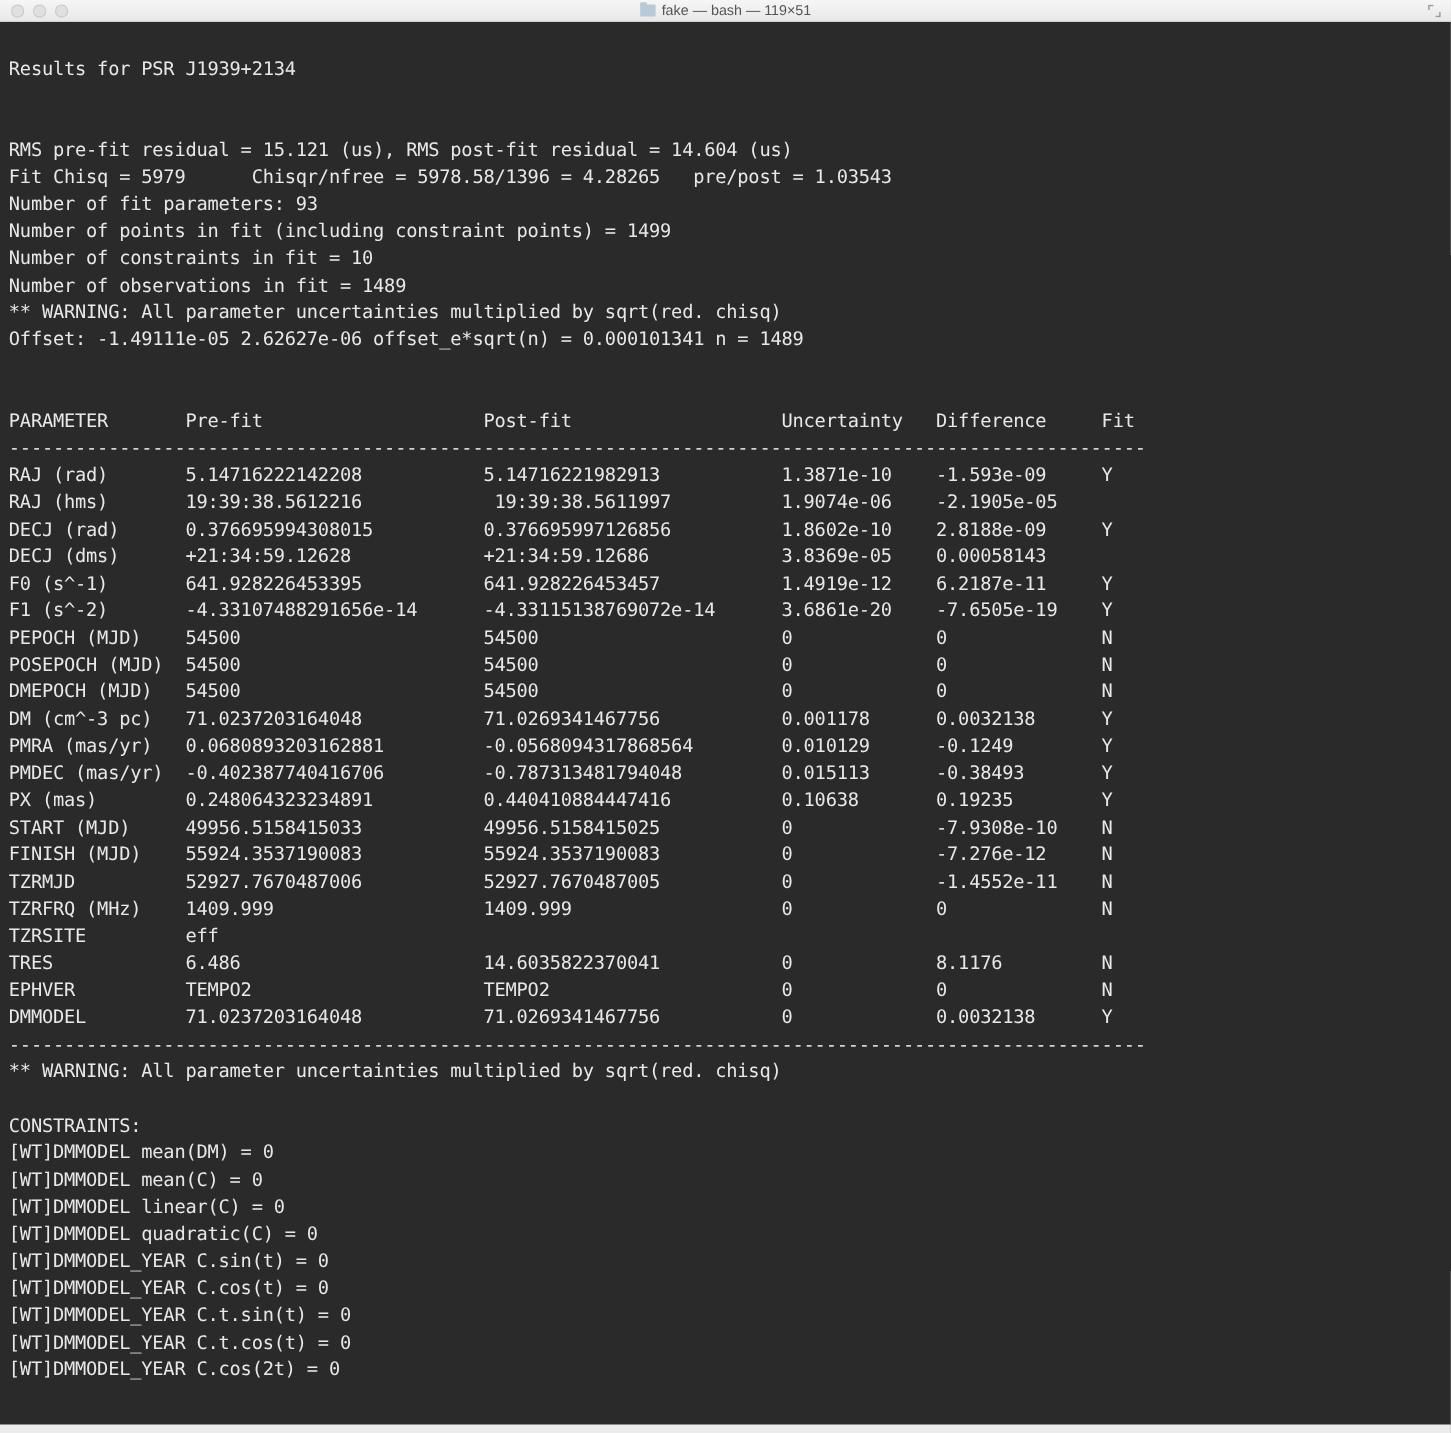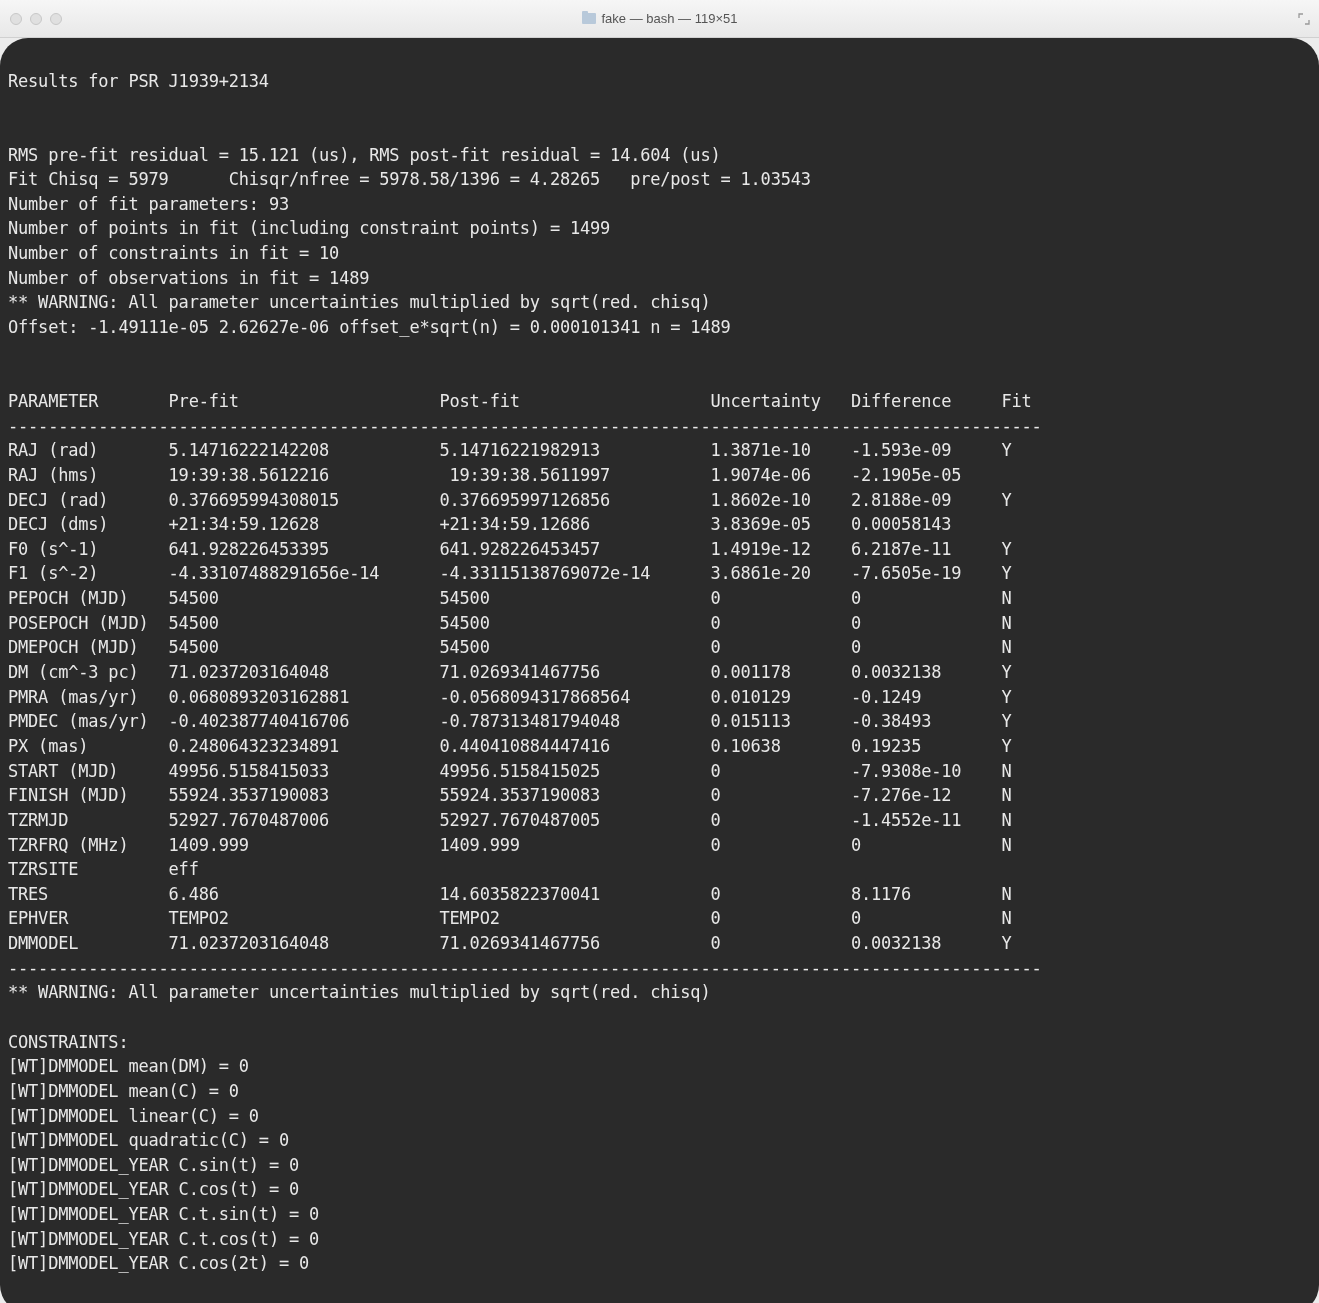--- a/index.html
+++ b/index.html
@@ -4,21 +4,21 @@
 <style>
   * { margin: 0; padding: 0; box-sizing: border-box; }
   body {
     font-family: -apple-system, BlinkMacSystemFont, "Segoe UI", sans-serif;
     background: #ececec;
     width: 1319px;
     height: 1303px;
     overflow: hidden;
   }
   .titlebar {
-    height: 38px;
+    height: 20px;
     background: linear-gradient(to bottom, #f6f6f6, #e8e8e8);
     border-bottom: 1px solid #d0d0d0;
     display: flex;
     align-items: center;
     position: relative;
     font-size: 13px;
     color: #555;
   }
   .traffic-lights {
     display: flex;
@@ -71,21 +71,20 @@
     color: #e8e8e8;
     font-family: "Menlo", "Monaco", "Consolas", monospace;
     font-size: 17px;
     line-height: 1.45;
     padding: 6px 8px 0 8px;
     height: calc(100% - 28px);
     white-space: pre;
     overflow: hidden;
     font-weight: 500;
     letter-spacing: -0.2px;
-    border-radius: 28px;
   }
 </style>
 </head>
 <body>
 
 <div class="titlebar">
   <div class="traffic-lights">
     <div class="traffic-light"></div>
     <div class="traffic-light"></div>
     <div class="traffic-light"></div>

